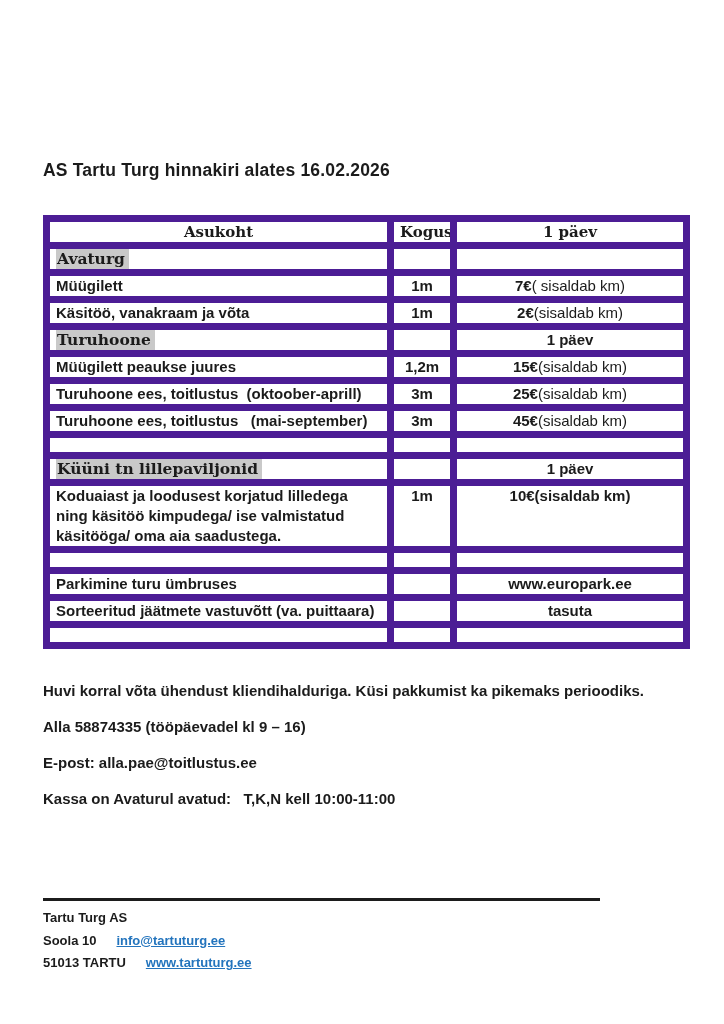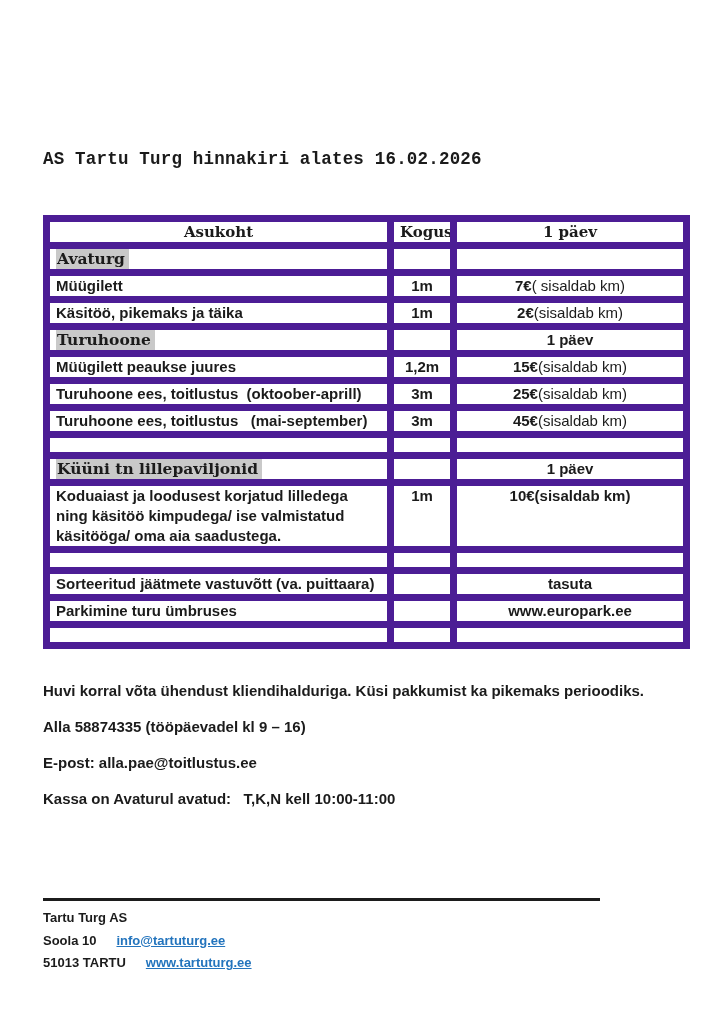--- a/index.html
+++ b/index.html
@@ -9,26 +9,25 @@
     height: 1024px;
     background: #ffffff;
     font-family: "Liberation Sans", sans-serif;
     color: #1b1b1b;
     overflow: hidden;
   }
 
   .doc-title {
     position: absolute;
     left: 43px;
-    top: 149px;
+    top: 160px;
     font-size: 17.5px;
     font-weight: bold;
     letter-spacing: 0.2px;
     white-space: pre;
-    font-family: Liberation Mono, monospace;
   }
 
   table.price-table {
     position: absolute;
     left: 43px;
     top: 215px;
     width: 640px;
     border-collapse: collapse;
     table-layout: fixed;
     border: 2px solid #2e2e2e;
@@ -134,21 +133,21 @@
         <td class="c1"><span class="hl">Avaturg</span></td>
         <td class="c2"></td>
         <td class="c3"></td>
       </tr>
       <tr>
         <td class="c1">Müügilett</td>
         <td class="c2">1m</td>
         <td class="c3"><span class="amt">7€</span><span class="note">( sisaldab km)</span></td>
       </tr>
       <tr>
-        <td class="c1">Käsitöö, pikemaks ja täika</td>
+        <td class="c1">Käsitöö, vanakraam ja võta</td>
         <td class="c2">1m</td>
         <td class="c3"><span class="amt">2€</span><span class="note">(sisaldab km)</span></td>
       </tr>
       <tr class="section">
         <td class="c1"><span class="hl">Turuhoone</span></td>
         <td class="c2"></td>
         <td class="c3"><span class="val">1 päev</span></td>
       </tr>
       <tr>
         <td class="c1">Müügilett peaukse juures</td>
@@ -179,28 +178,28 @@
         <td class="c1">Koduaiast ja loodusest korjatud lilledega ning käsitöö kimpudega/ ise valmistatud käsitööga/ oma aia saadustega.</td>
         <td class="c2">1m</td>
         <td class="c3"><span class="amt">10€</span><span class="note">(sisaldab km)</span></td>
       </tr>
       <tr>
         <td class="c1"></td>
           <td class="c2"></td>
           <td class="c3"></td>
       </tr>
       <tr>
+        <td class="c1">Parkimine turu ümbruses</td>
+        <td class="c2"></td>
+        <td class="c3"><span class="val">www.europark.ee</span></td>
+      </tr>
+      <tr>
         <td class="c1">Sorteeritud jäätmete vastuvõtt (va. puittaara)</td>
         <td class="c2"></td>
         <td class="c3"><span class="val">tasuta</span></td>
-      </tr>
-      <tr>
-        <td class="c1">Parkimine turu ümbruses</td>
-        <td class="c2"></td>
-        <td class="c3"><span class="val">www.europark.ee</span></td>
       </tr>
       <tr>
         <td class="c1"></td>
           <td class="c2"></td>
           <td class="c3"></td>
       </tr>
     </tbody>
   </table>
 
   <div class="contact">

